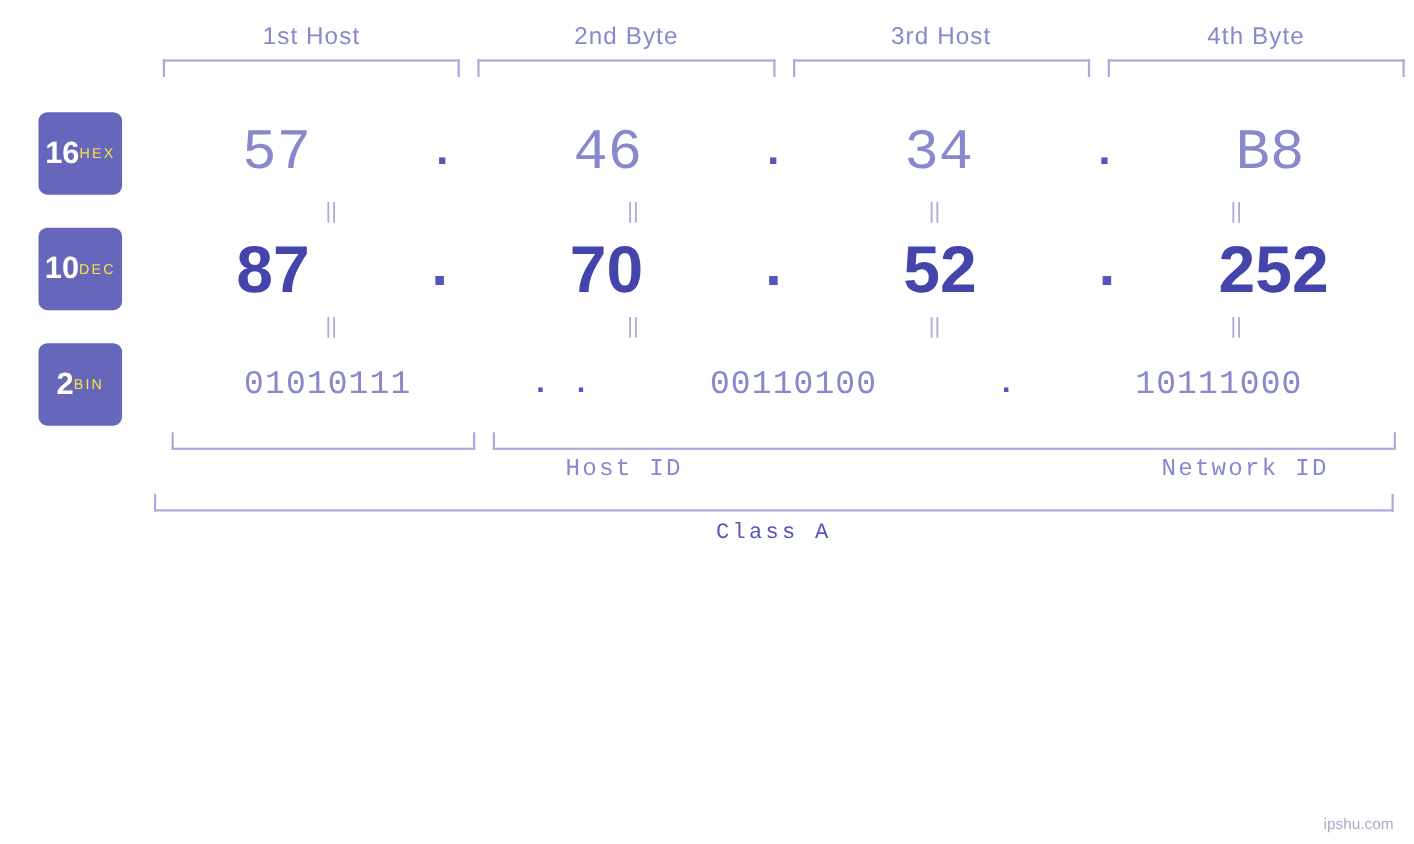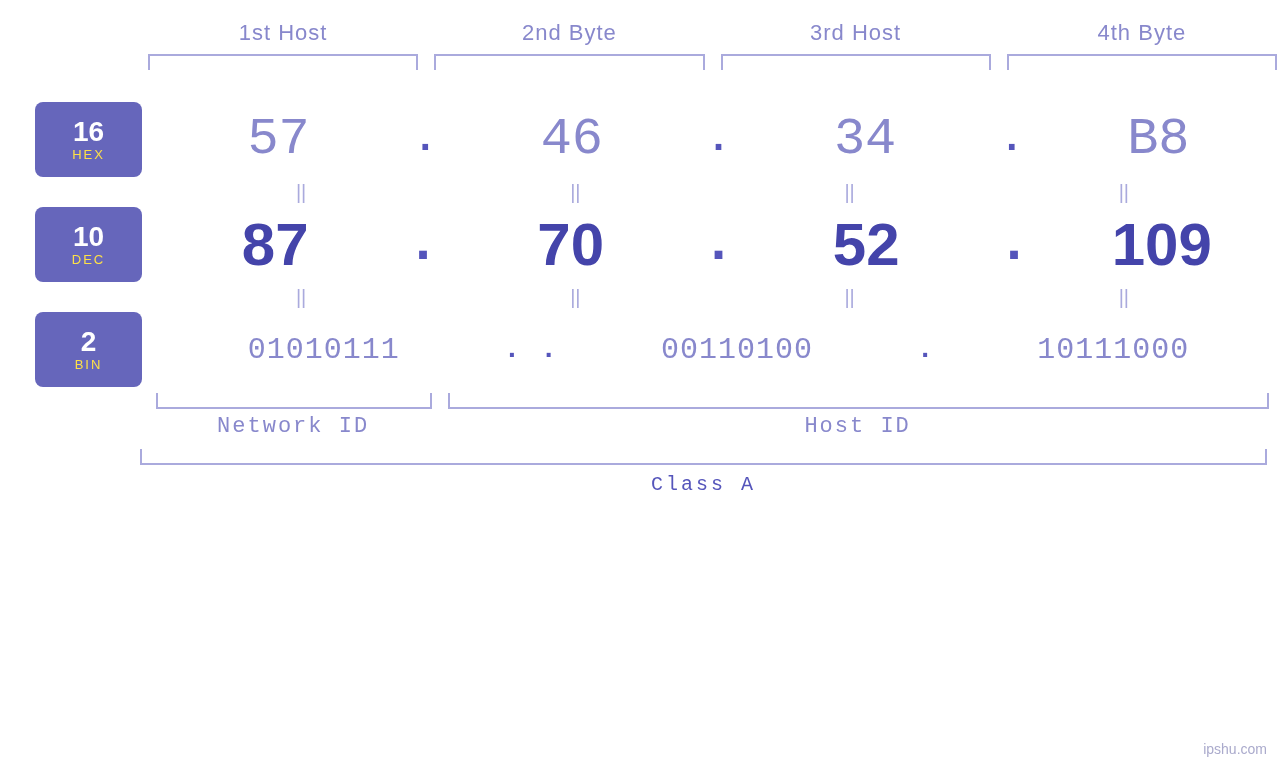--- a/index.html
+++ b/index.html
@@ -56,26 +56,26 @@
 
     
     .base-row {
       display: flex;
       align-items: center;
       position: relative;
     }
 
     
     .base-badge {
-      width: 107px;
+      width: 76px;
       height: 75px;
       background: #6666bb;
       border-radius: 8px;
       display: flex;
-      flex-direction: column;
+      flex-direction: row;
       align-items: center;
       justify-content: center;
       margin-left: 35px;
       flex-shrink: 0;
     }
     .base-number {
       color: white;
       font-size: 28px;
       font-weight: bold;
       font-family: Arial, sans-serif;
@@ -232,21 +232,21 @@
       <span class="dot" style="font-size:55px;">.</span>
       <div class="byte-value">
         <span class="dec-value">70</span>
       </div>
       <span class="dot" style="font-size:55px;">.</span>
       <div class="byte-value">
         <span class="dec-value">52</span>
       </div>
       <span class="dot" style="font-size:55px;">.</span>
       <div class="byte-value">
-        <span class="dec-value">109</span>
+        <span class="dec-value">252</span>
       </div>
     </div>
   </div>
 
   <div class="equals-row">
     <div class="equals-sign">||</div>
     <div class="equals-gap"></div>
     <div class="equals-sign">||</div>
     <div class="equals-gap"></div>
     <div class="equals-sign">||</div>
@@ -274,22 +274,22 @@
       </div>
     </div>
   </div>
 
   <div style="display:flex; margin-left:140px; margin-top:6px; padding:0 8px;">
     <div style="flex:1; margin:0 8px; border-bottom:2px solid #aaaadd; border-left:2px solid #aaaadd; border-right:2px solid #aaaadd; height:16px;"></div>
     <div style="flex:3; margin:0 8px; border-bottom:2px solid #aaaadd; border-left:2px solid #aaaadd; border-right:2px solid #aaaadd; height:16px;"></div>
   </div>
 
   <div style="display:flex; margin-left:140px; margin-top:5px; padding:0 8px;">
+    <div style="flex:3; margin:0 8px; text-align:center; color:#8888cc; font-family:'Courier New',monospace; font-size:22px; letter-spacing:2px;">Host ID</div>
     <div style="flex:1; margin:0 8px; text-align:center; color:#8888cc; font-family:'Courier New',monospace; font-size:22px; letter-spacing:2px;">Network ID</div>
-    <div style="flex:3; margin:0 8px; text-align:center; color:#8888cc; font-family:'Courier New',monospace; font-size:22px; letter-spacing:2px;">Host ID</div>
   </div>
 
   <div style="margin-left:140px; margin-right:18px; margin-top:10px; border-bottom:2px solid #aaaadd; border-left:2px solid #aaaadd; border-right:2px solid #aaaadd; height:16px;"></div>
 
   <div style="text-align:center; margin-left:140px; margin-right:18px; margin-top:8px;">
     <span style="color:#5555bb; font-family:'Courier New',monospace; font-size:20px; letter-spacing:3px;">Class A</span>
   </div>
 
   <div class="watermark">ipshu.com</div>
 

